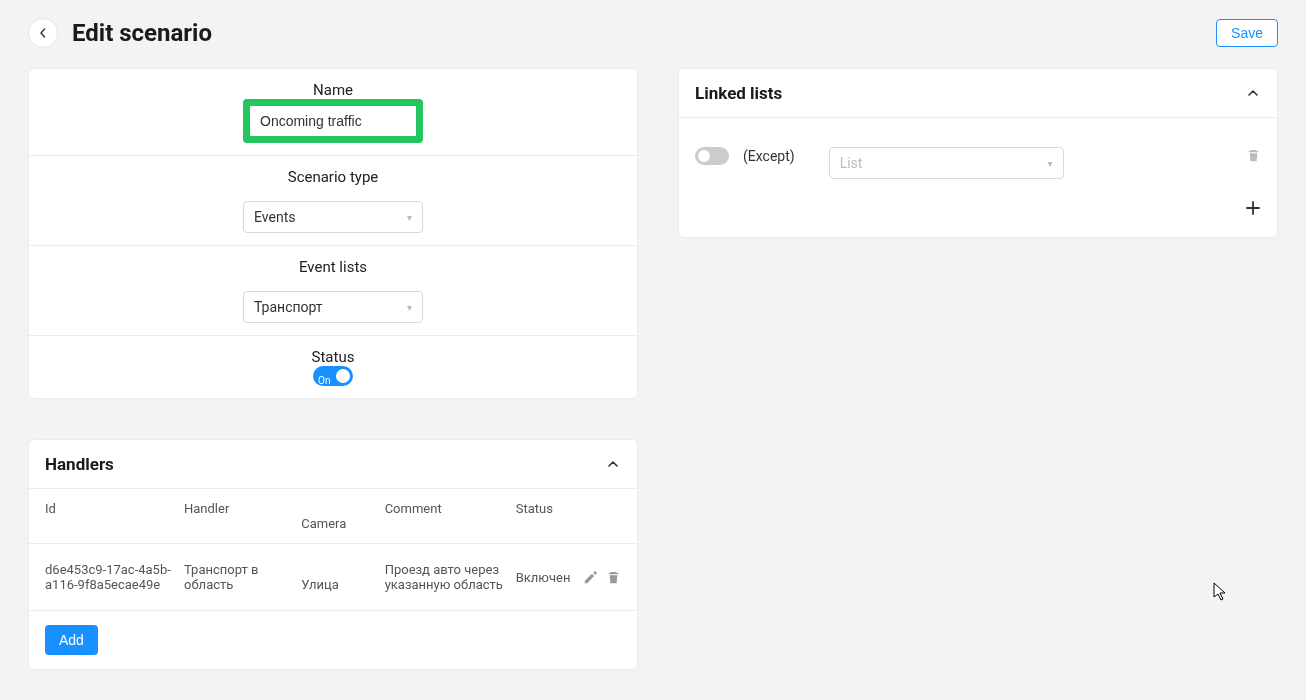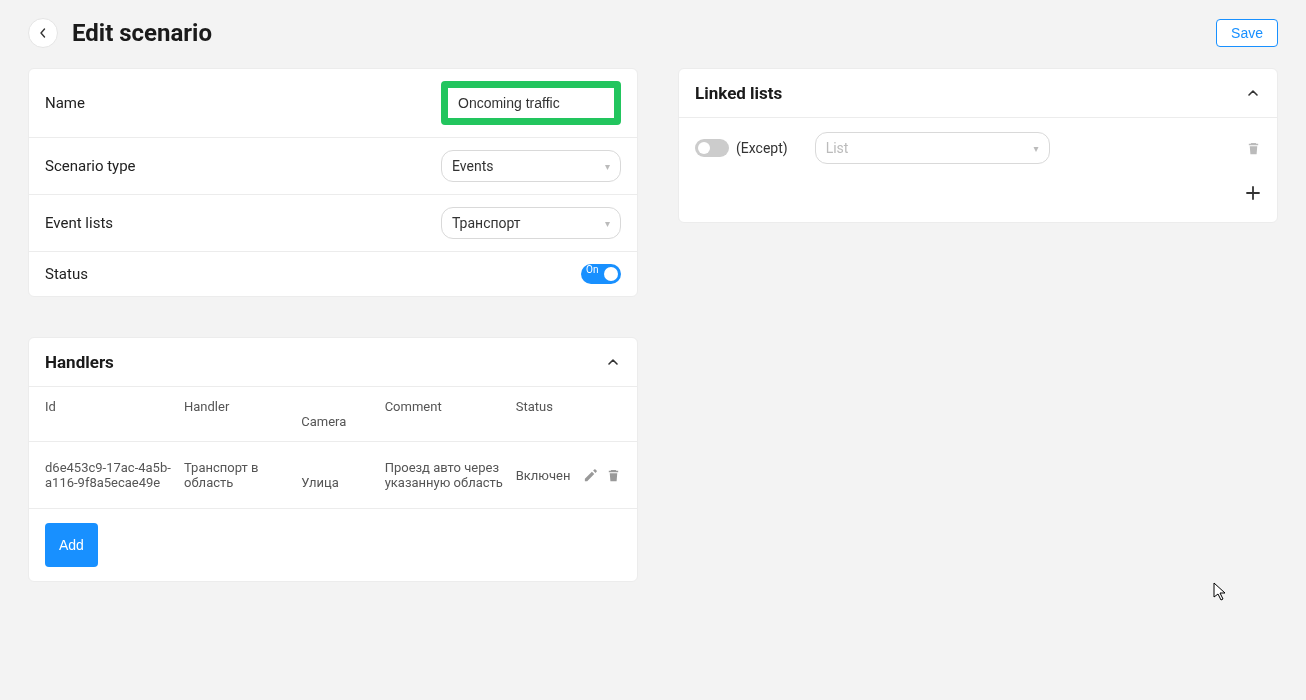--- a/index.html
+++ b/index.html
@@ -80,62 +80,64 @@
     height: 16px;
     align-items: center;
     justify-content: center;
   }
   .row {
     display: flex;
     align-items: center;
     justify-content: space-between;
     padding: 12px 16px;
     border-bottom: 1px solid #ececec;
+    flex-direction: column;
   }
   .row:last-child { border-bottom: none; }
   .row-label {
     font-size: 15px;
     color: #222;
   }
   .text-input {
     width: 180px;
     padding: 7px 10px;
     border: 7px solid #22c55e;
     border-radius: 4px;
     font-size: 14px;
     color: #333;
   }
   .select {
     width: 180px;
     padding: 7px 10px;
     border: 1px solid #d9d9d9;
-    border-radius: 12px;
+    border-radius: 4px;
     font-size: 14px;
     color: #333;
     background: #fff;
     display: flex;
     align-items: center;
     justify-content: space-between;
     cursor: pointer;
+    margin-top: 15px;
   }
   .select-wide {
     width: 235px;
   }
   .select .caret {
     color: #bbb;
     font-size: 10px;
   }
   .toggle {
     position: relative;
     width: 40px;
     height: 20px;
     border-radius: 10px;
     cursor: pointer;
     display: flex;
-    align-items: flex-start;
+    align-items: flex-end;
   }
   .toggle.on {
     background: #1890ff;
     justify-content: flex-start;
   }
   .toggle.off {
     background: #ccc;
     justify-content: flex-end;
   }
   .toggle .knob {
@@ -179,30 +181,30 @@
     color: #999;
     display: inline-flex;
   }
   .card-footer {
     padding: 14px 16px;
   }
   .add-btn {
     background: #1890ff;
     color: #fff;
     border: none;
-    padding: 14px 14px;
+    padding: 7px 14px;
     border-radius: 4px;
     font-size: 14px;
     cursor: pointer;
   }
   .linked-row {
     display: flex;
     align-items: center;
     padding: 14px 16px;
-    gap: 7px;
+    gap: 14px;
   }
   .linked-label {
     font-size: 14px;
     color: #333;
     flex-shrink: 0;
   }
   .linked-select {
     flex: 0 0 235px;
     margin-left: 20px;
   }

